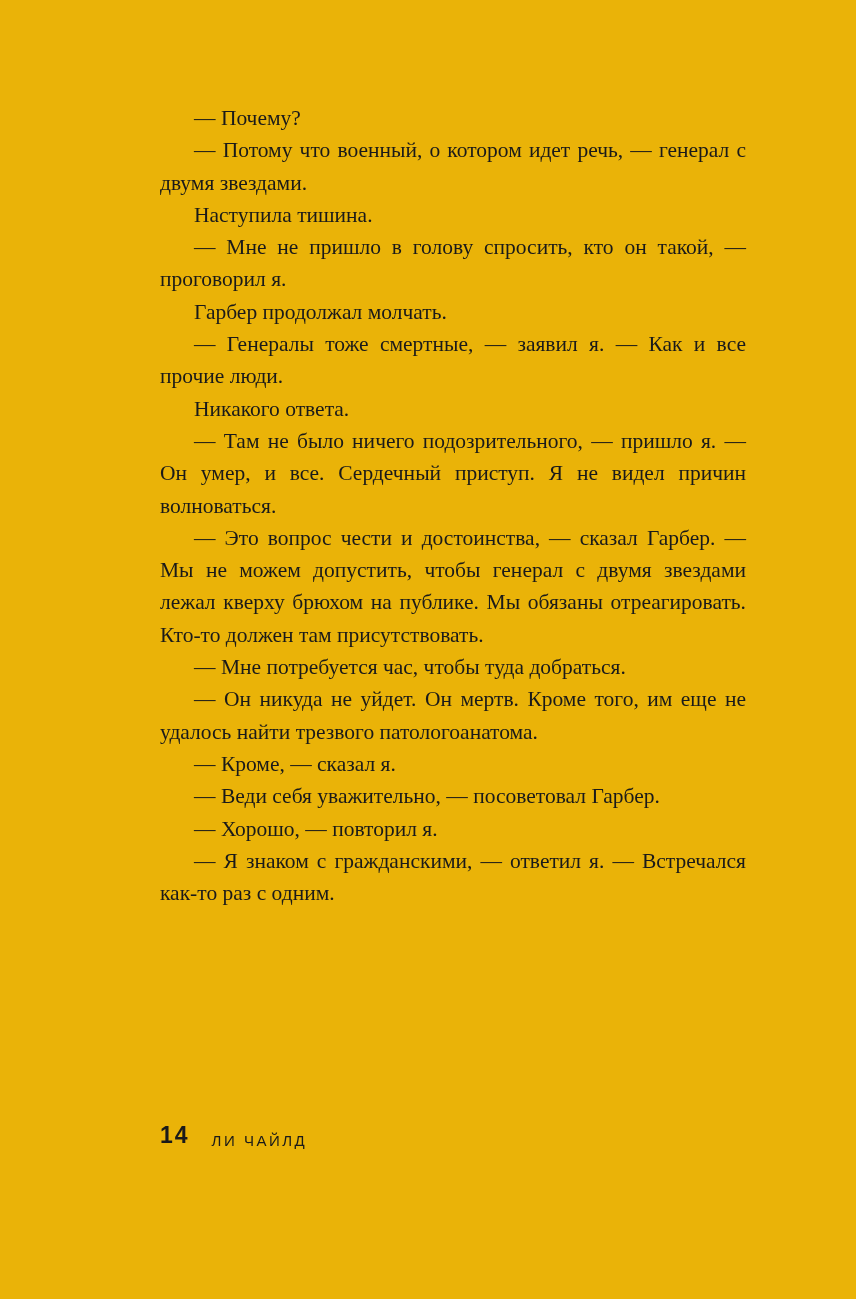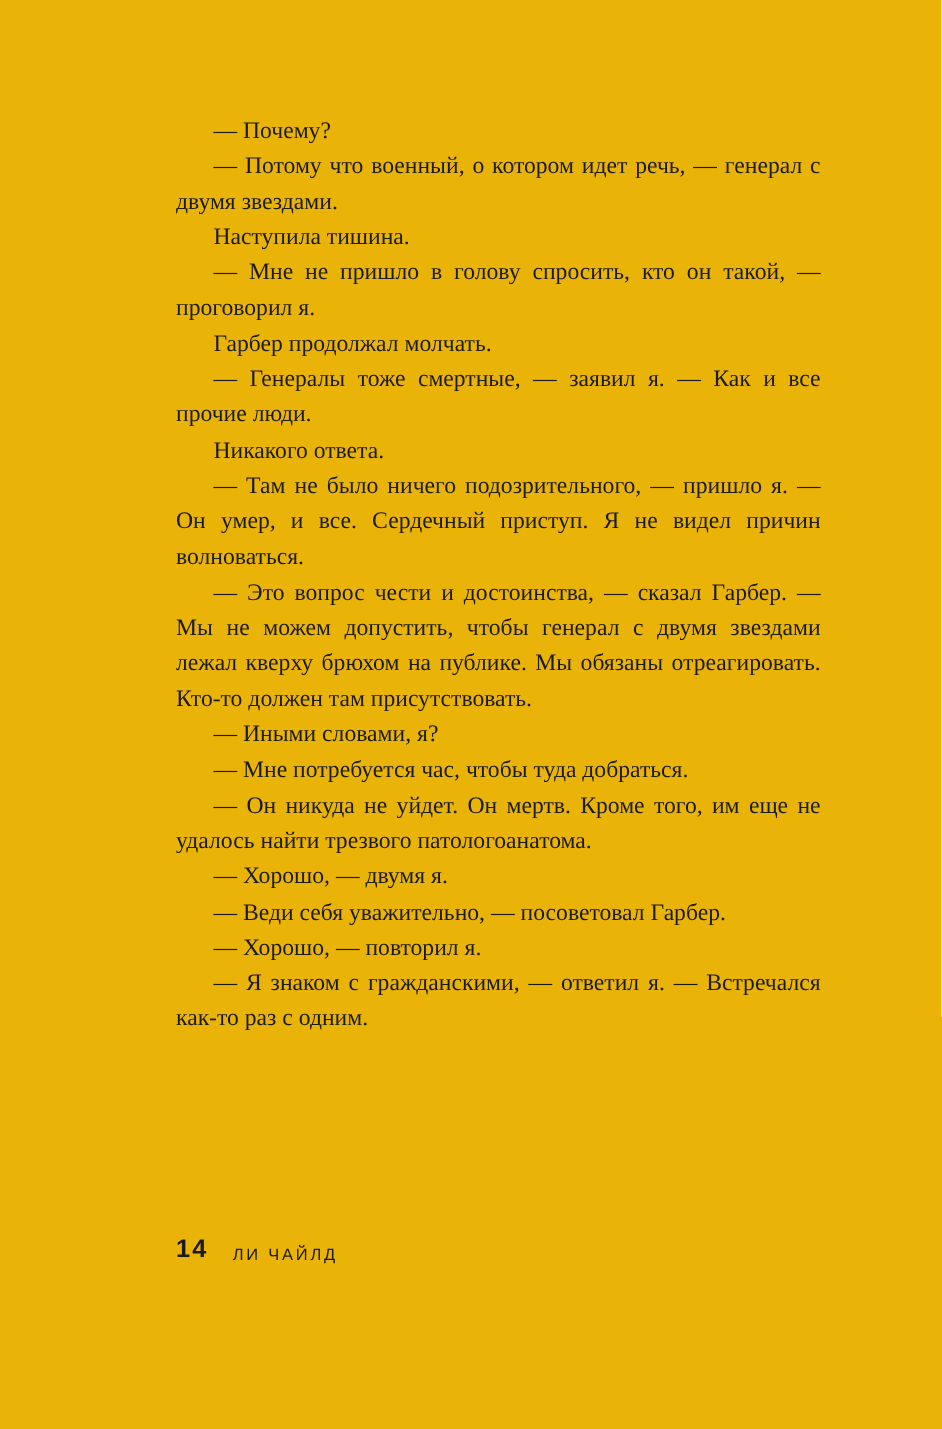--- a/index.html
+++ b/index.html
@@ -61,24 +61,23 @@
   <div class="text-block">
     <p>— Почему?</p>
     <p>— Потому что военный, о котором идет речь, — генерал с двумя звездами.</p>
     <p>Наступила тишина.</p>
     <p>— Мне не пришло в голову спросить, кто он такой, — проговорил я.</p>
     <p>Гарбер продолжал молчать.</p>
     <p>— Генералы тоже смертные, — заявил я. — Как и все прочие люди.</p>
     <p>Никакого ответа.</p>
     <p>— Там не было ничего подозрительного, — пришло я. — Он умер, и все. Сердечный приступ. Я не видел причин волноваться.</p>
     <p>— Это вопрос чести и достоинства, — сказал Гарбер. — Мы не можем допустить, чтобы генерал с двумя звездами лежал кверху брюхом на публике. Мы обязаны отреагировать. Кто-то должен там присутствовать.</p>
-    <p>— Иными словами, я?</p>
     <p>— Мне потребуется час, чтобы туда добраться.</p>
     <p>— Он никуда не уйдет. Он мертв. Кроме того, им еще не удалось найти трезвого патологоанатома.</p>
-    <p>— Хорошо, — двумя я.</p>
+    <p>— Кроме, — сказал я.</p>
     <p>— Веди себя уважительно, — посоветовал Гарбер.</p>
     <p>— Хорошо, — повторил я.</p>
     <p>— Я знаком с гражданскими, — ответил я. — Встречался как-то раз с одним.</p>
   </div>
 
   <div class="footer">
     <span class="page-number">14</span>
     <span class="running-title">ЛИ ЧАЙЛД</span>
   </div>
 

